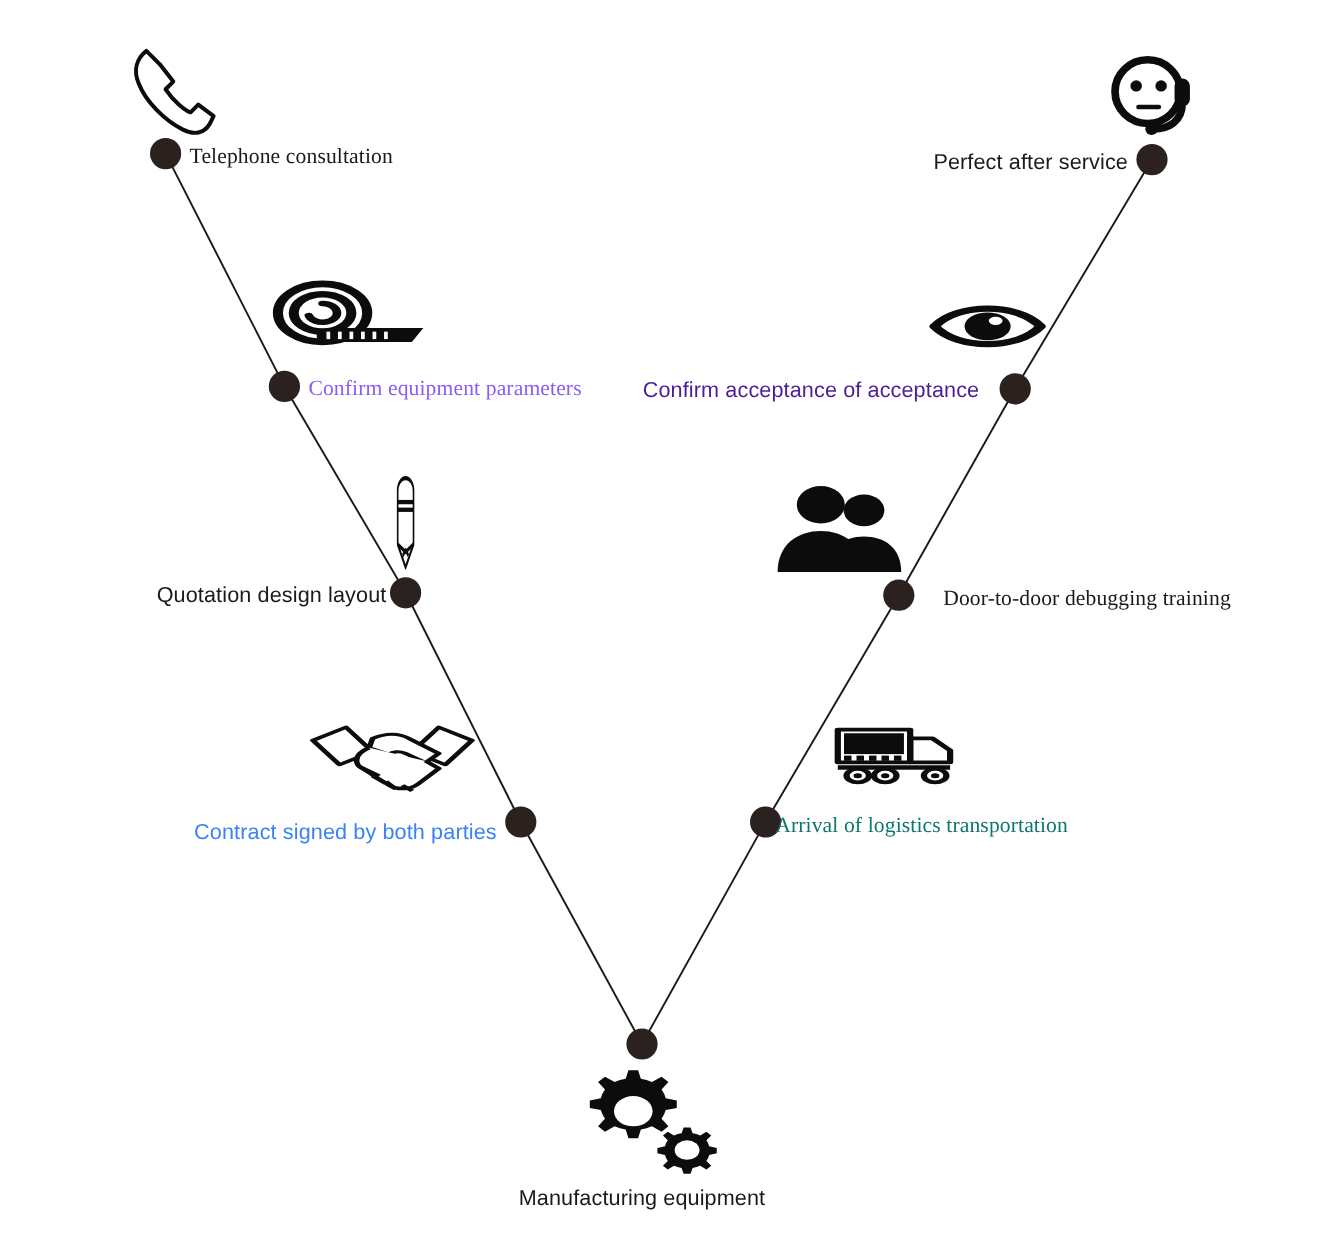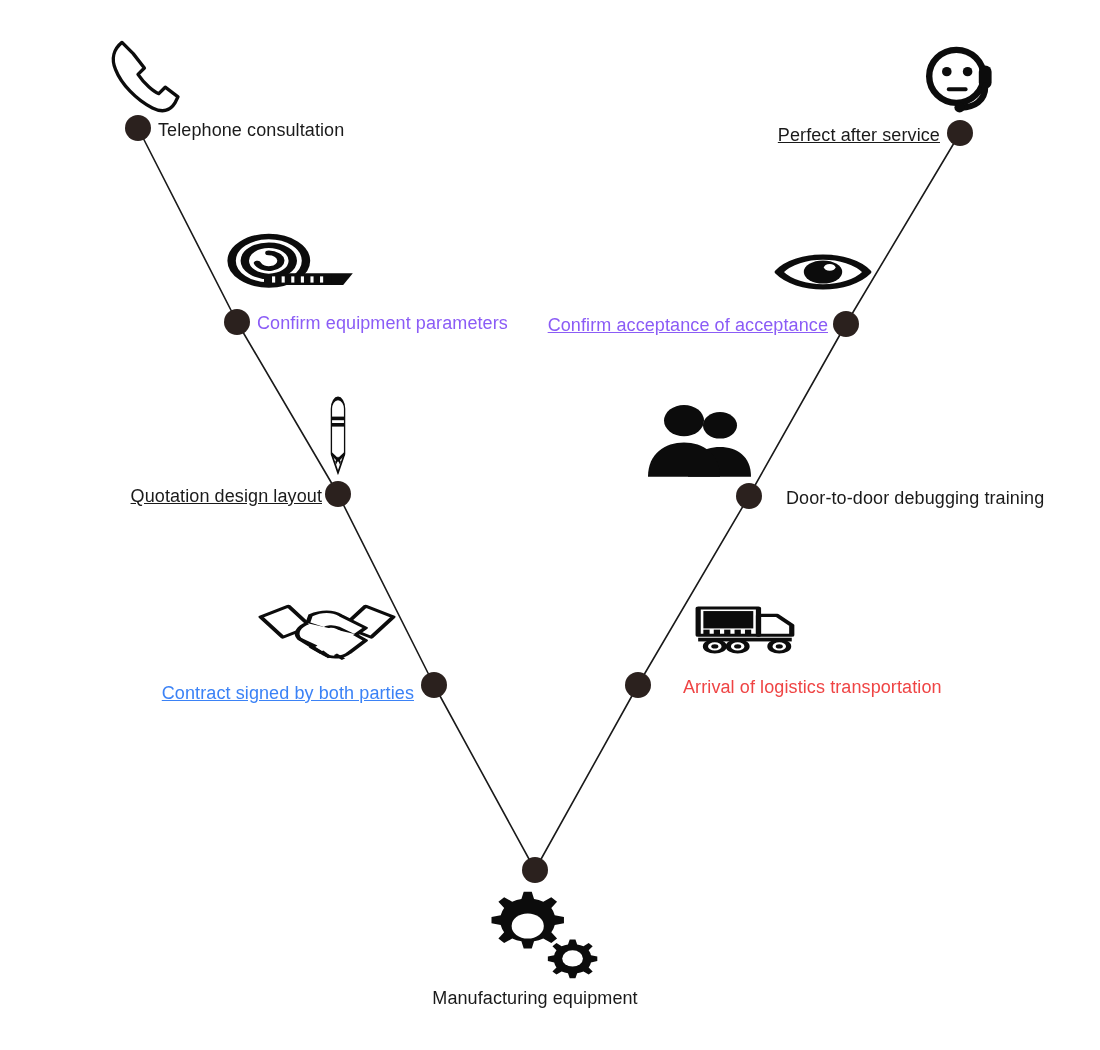--- a/index.html
+++ b/index.html
@@ -32,24 +32,24 @@
     position: absolute;
     font-family: "Liberation Sans", sans-serif;
     font-size: 18px;
     line-height: 20px;
     color: #1a1a1a;
     white-space: nowrap;
     letter-spacing: 0.1px;
   }
   .node-label.left-anchor {
     text-align: left;
+    font-family: Liberation Serif, serif;
   }
   .node-label.right-anchor {
     text-align: left;
-    text-decoration: underline;
   }
   .node-label.center-anchor {
     text-align: center;
   }
 </style>
 </head>
 <body>
 
 <div id="stage">
 
@@ -195,19 +195,19 @@
         <circle cx="960" cy="133" r="13" fill="#2b211e"></circle>
       </g>
   </svg>
 
   <div id="label-layer">
       <div class="node-label left-anchor" style="top: 120px; color: rgb(26, 26, 26); left: 158px;">Telephone consultation</div>
       <div class="node-label left-anchor" style="top: 313px; color: #8b5cf6; left: 257px;">Confirm equipment parameters</div>
       <div class="node-label right-anchor" style="top: 486px; color: rgb(26, 26, 26); right: 778px;">Quotation design layout</div>
       <div class="node-label right-anchor" style="top: 683px; color: #3b82f6; right: 686px;">Contract signed by both parties</div>
       <div class="node-label center-anchor" style="top: 988px; color: rgb(26, 26, 26); left: 0px; width: 1100px; transform: translateX(-15px);">Manufacturing equipment</div>
-      <div class="node-label left-anchor" style="top: 677px; color: #ef4444; left: 683px;">Arrival of logistics transportation</div>
+      <div class="node-label left-anchor" style="top: 677px; color: #0f766e; left: 646px;">Arrival of logistics transportation</div>
       <div class="node-label left-anchor" style="top: 488px; color: rgb(26, 26, 26); left: 786px;">Door-to-door debugging training</div>
-      <div class="node-label right-anchor" style="top: 315px; color: #8b5cf6; right: 272px;">Confirm acceptance of acceptance</div>
+      <div class="node-label right-anchor" style="top: 315px; color: #4c1d95; right: 284px;">Confirm acceptance of acceptance</div>
       <div class="node-label right-anchor" style="top: 125px; color: rgb(26, 26, 26); right: 160px;">Perfect after service</div>
     </div>
 
 </div>
 
 </body></html>

